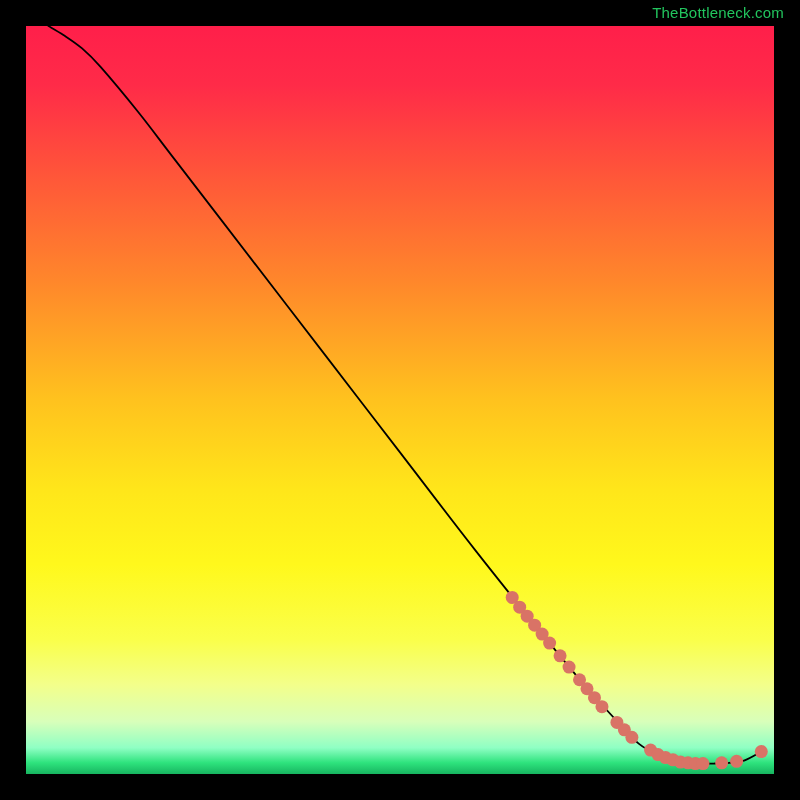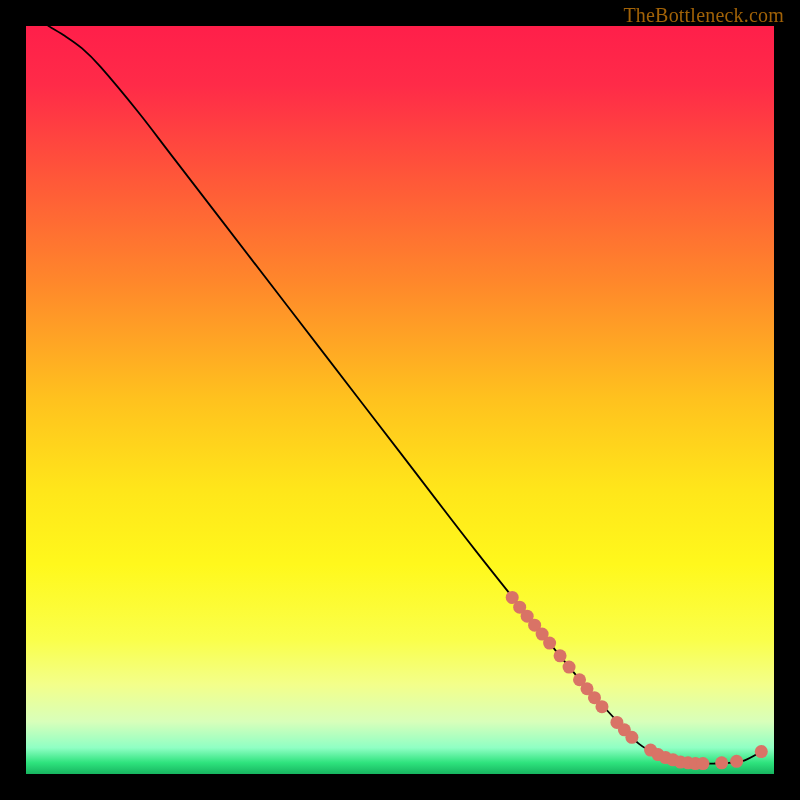--- a/index.html
+++ b/index.html
@@ -20,23 +20,23 @@
   }
   .plot {
     display: block;
     width: 748px;
     height: 748px;
   }
   .attrib {
     position: absolute;
     top: 4px;
     right: 16px;
-    font-family: Liberation Serif, serif;
-    font-size: 20px;
-    color: #a16207;
+    font-family: Liberation Sans, sans-serif;
+    font-size: 15px;
+    color: #22c55e;
     letter-spacing: 0.2px;
   }
 </style>
 </head>
 <body>
 
 <div class="frame">
   <svg class="plot" viewBox="0 0 748 748">
     <defs>
       <linearGradient id="bg-grad" x1="0" y1="0" x2="0" y2="1">

